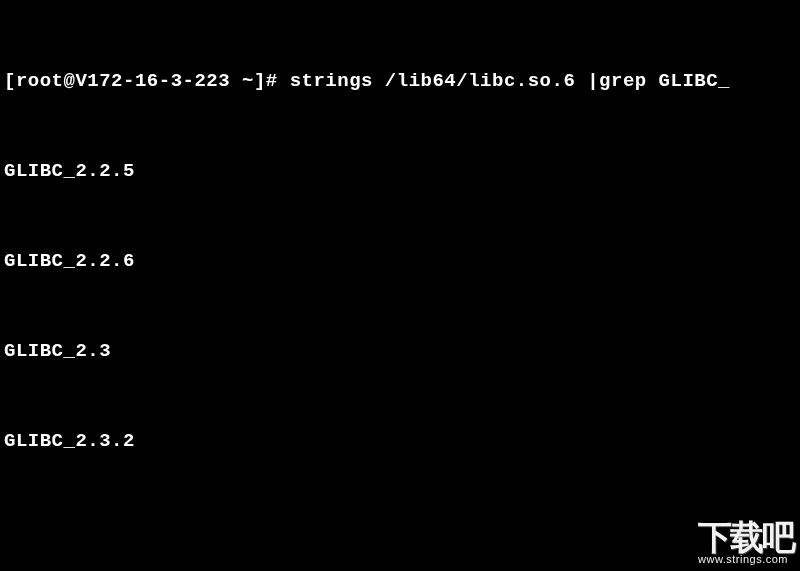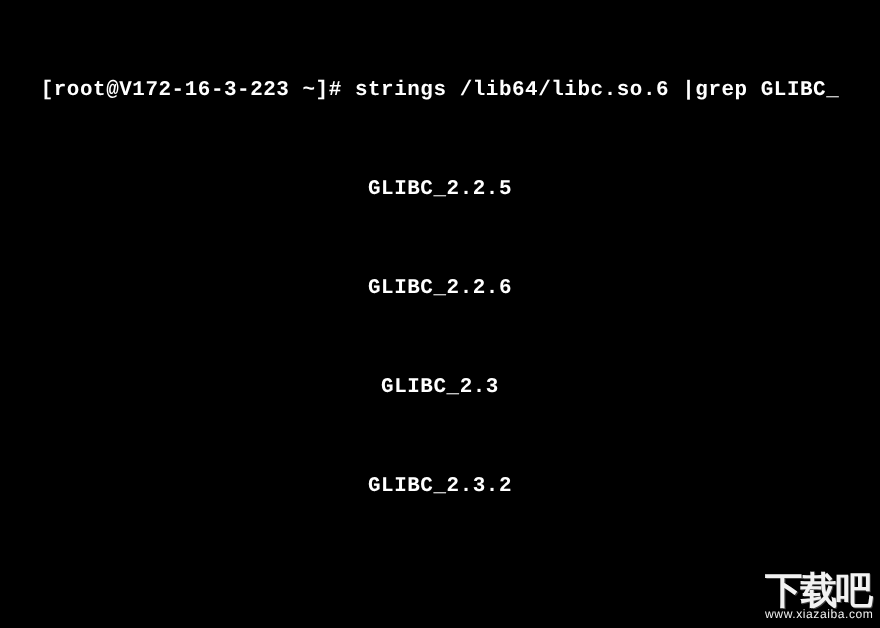--- a/index.html
+++ b/index.html
@@ -19,21 +19,20 @@
       position: relative;
       overflow: hidden;
     }
     .terminal {
       white-space: pre;
       line-height: 30px;
       letter-spacing: 0.5px;
     }
     .line {
       display: block;
-      text-align: center;
     }
     .watermark {
       position: absolute;
       bottom: 6px;
       right: 6px;
       text-align: left;
       color: #ffffff;
       opacity: 0.95;
     }
     .watermark-big {
@@ -72,14 +71,14 @@
   
   
   
   
   
   
 </div>
 
 <div class="watermark">
   <div class="watermark-big">下载吧</div>
-  <div class="watermark-small">www.xiazaiba.com</div>
+  <div class="watermark-small">www.strings.com</div>
 </div>
 
 </body></html>

